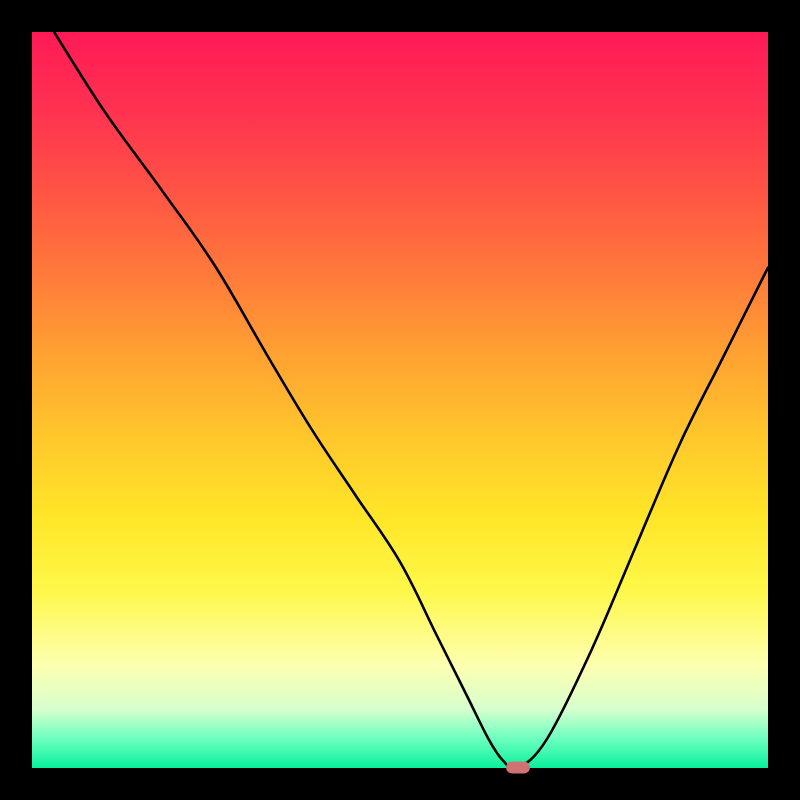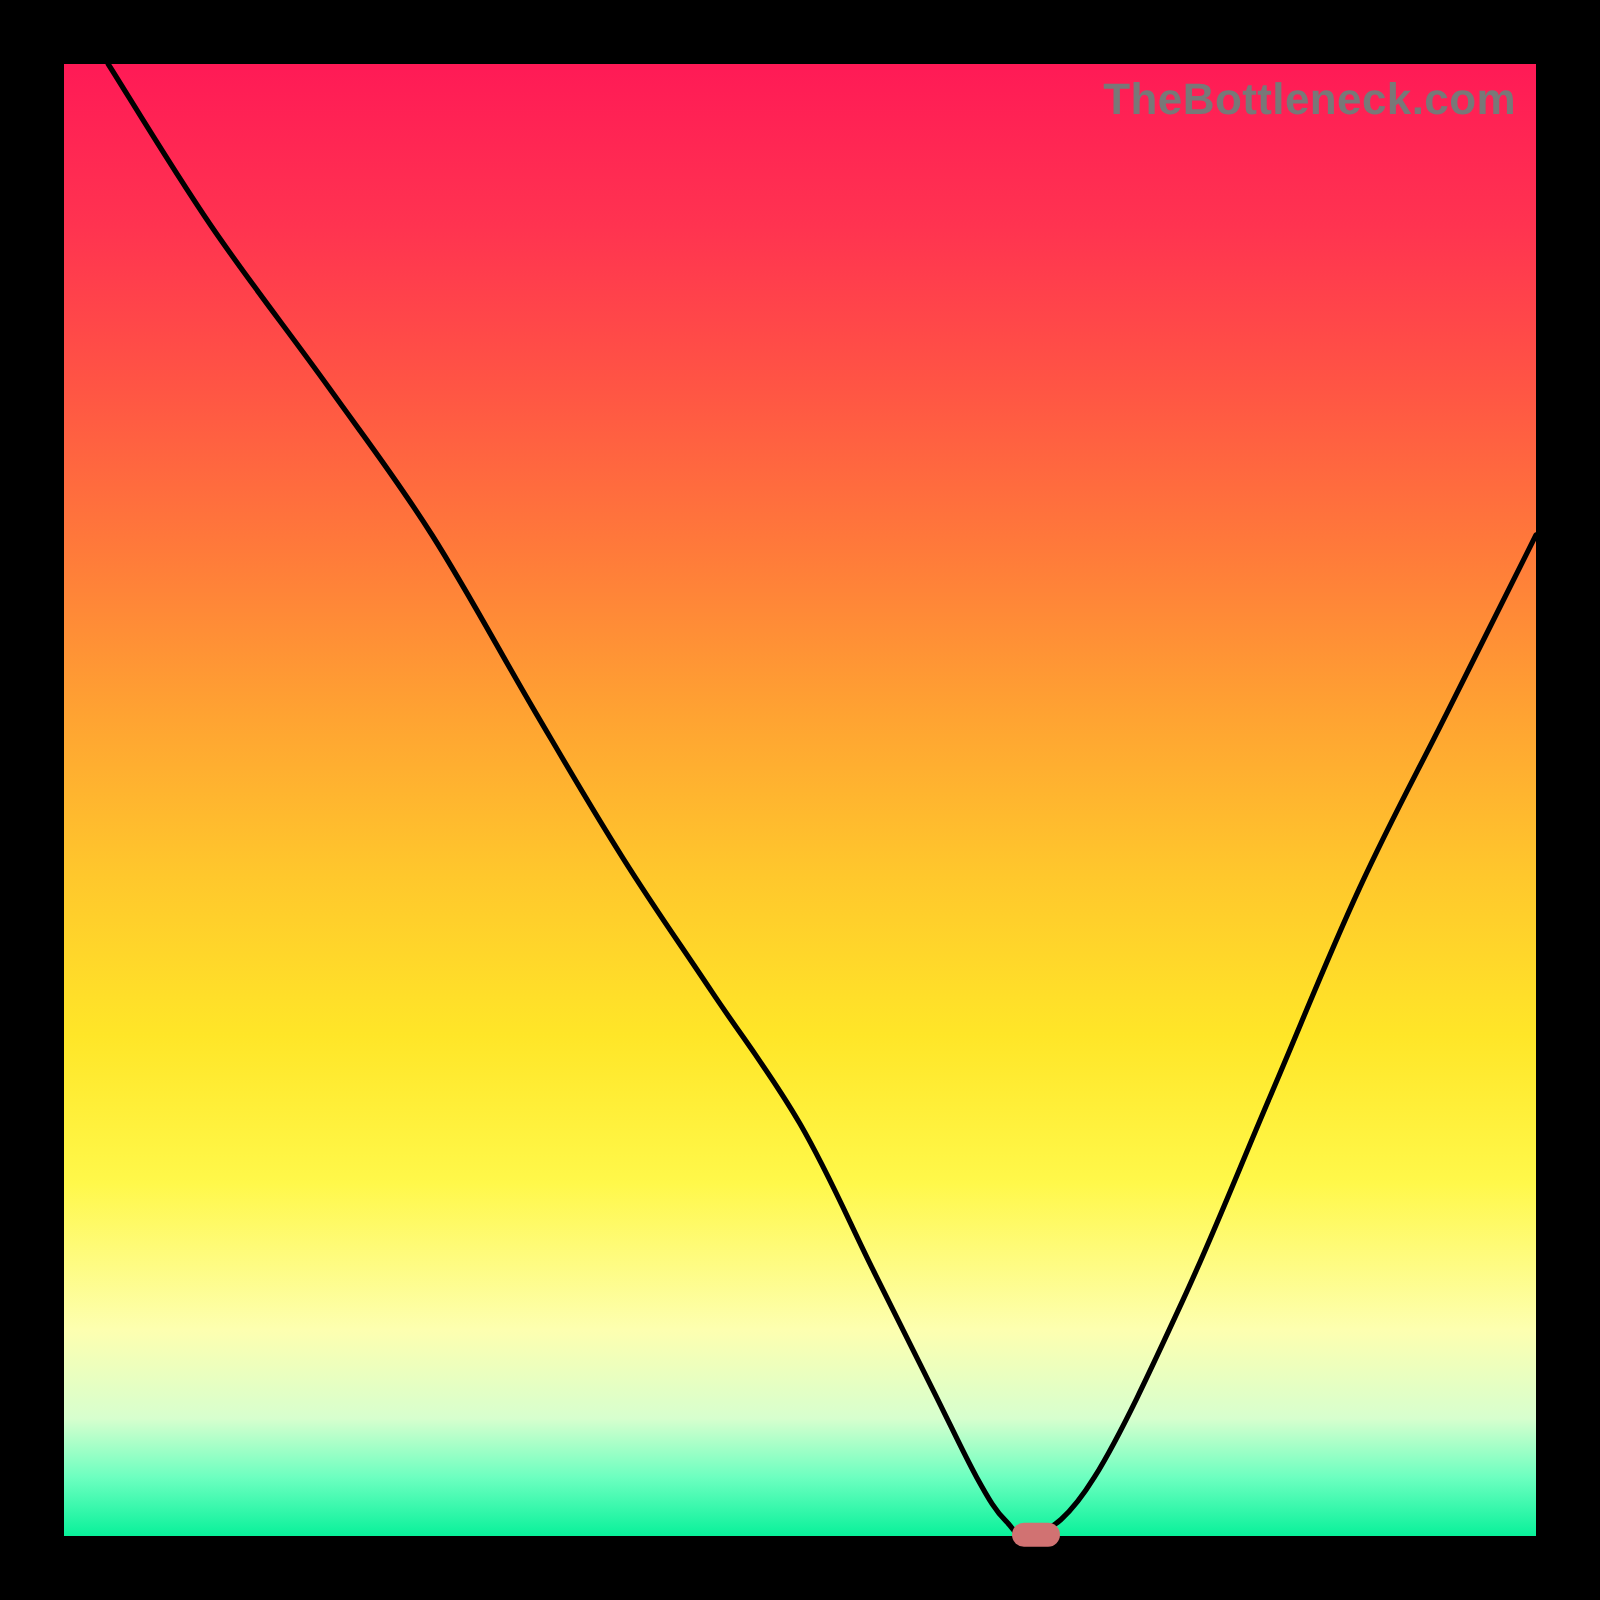--- a/index.html
+++ b/index.html
@@ -55,19 +55,18 @@
     border-radius: 6px;
     background: #d17272;
     transform: translate(-50%, -55%);
   }
 </style>
 </head>
 <body>
 
 <div class="wrap">
   <div class="plot-area">
-    <div class="watermark">TheBottleneck.com</div>
     <svg class="curve" viewBox="0 0 736 736" preserveAspectRatio="none">
       <path id="curve-path" fill="none" stroke="#000000" stroke-width="2.6" stroke-linejoin="round" stroke-linecap="round" d="M 22.1 0.0 C 31.4 14.6, 53.7 51.8, 73.6 81.0 C 93.5 110.1, 112.6 134.1, 132.5 161.9 C 152.4 189.7, 165.5 206.4, 184.0 235.5 C 202.5 264.7, 218.3 294.7, 235.5 323.8 C 252.7 353.0, 263.8 372.3, 279.7 397.4 C 295.6 422.6, 307.9 439.8, 323.8 463.7 C 339.7 487.5, 353.4 504.7, 368.0 529.9 C 382.6 555.1, 392.9 579.7, 404.8 603.5 C 416.7 627.4, 425.0 643.9, 434.2 662.4 C 443.5 680.9, 449.7 694.6, 456.3 706.6 C 462.9 718.5, 465.7 723.3, 471.0 728.6 C 476.3 733.9, 477.8 740.0, 485.8 736.0 C 493.7 732.0, 502.0 727.8, 515.2 706.6 C 528.4 685.4, 543.5 652.7, 559.4 618.2 C 575.3 583.8, 587.6 552.3, 603.5 515.2 C 619.4 478.1, 631.8 446.6, 647.7 412.2 C 663.6 377.7, 675.9 355.6, 691.8 323.8 C 707.7 292.0, 728.1 251.4, 736.0 235.5"></path>
     </svg>
     <div id="marker" class="marker" style="left: 485.76px; top: 736px; background: rgb(209, 114, 114);"></div>
   </div>
 </div>
 
 </body></html>

